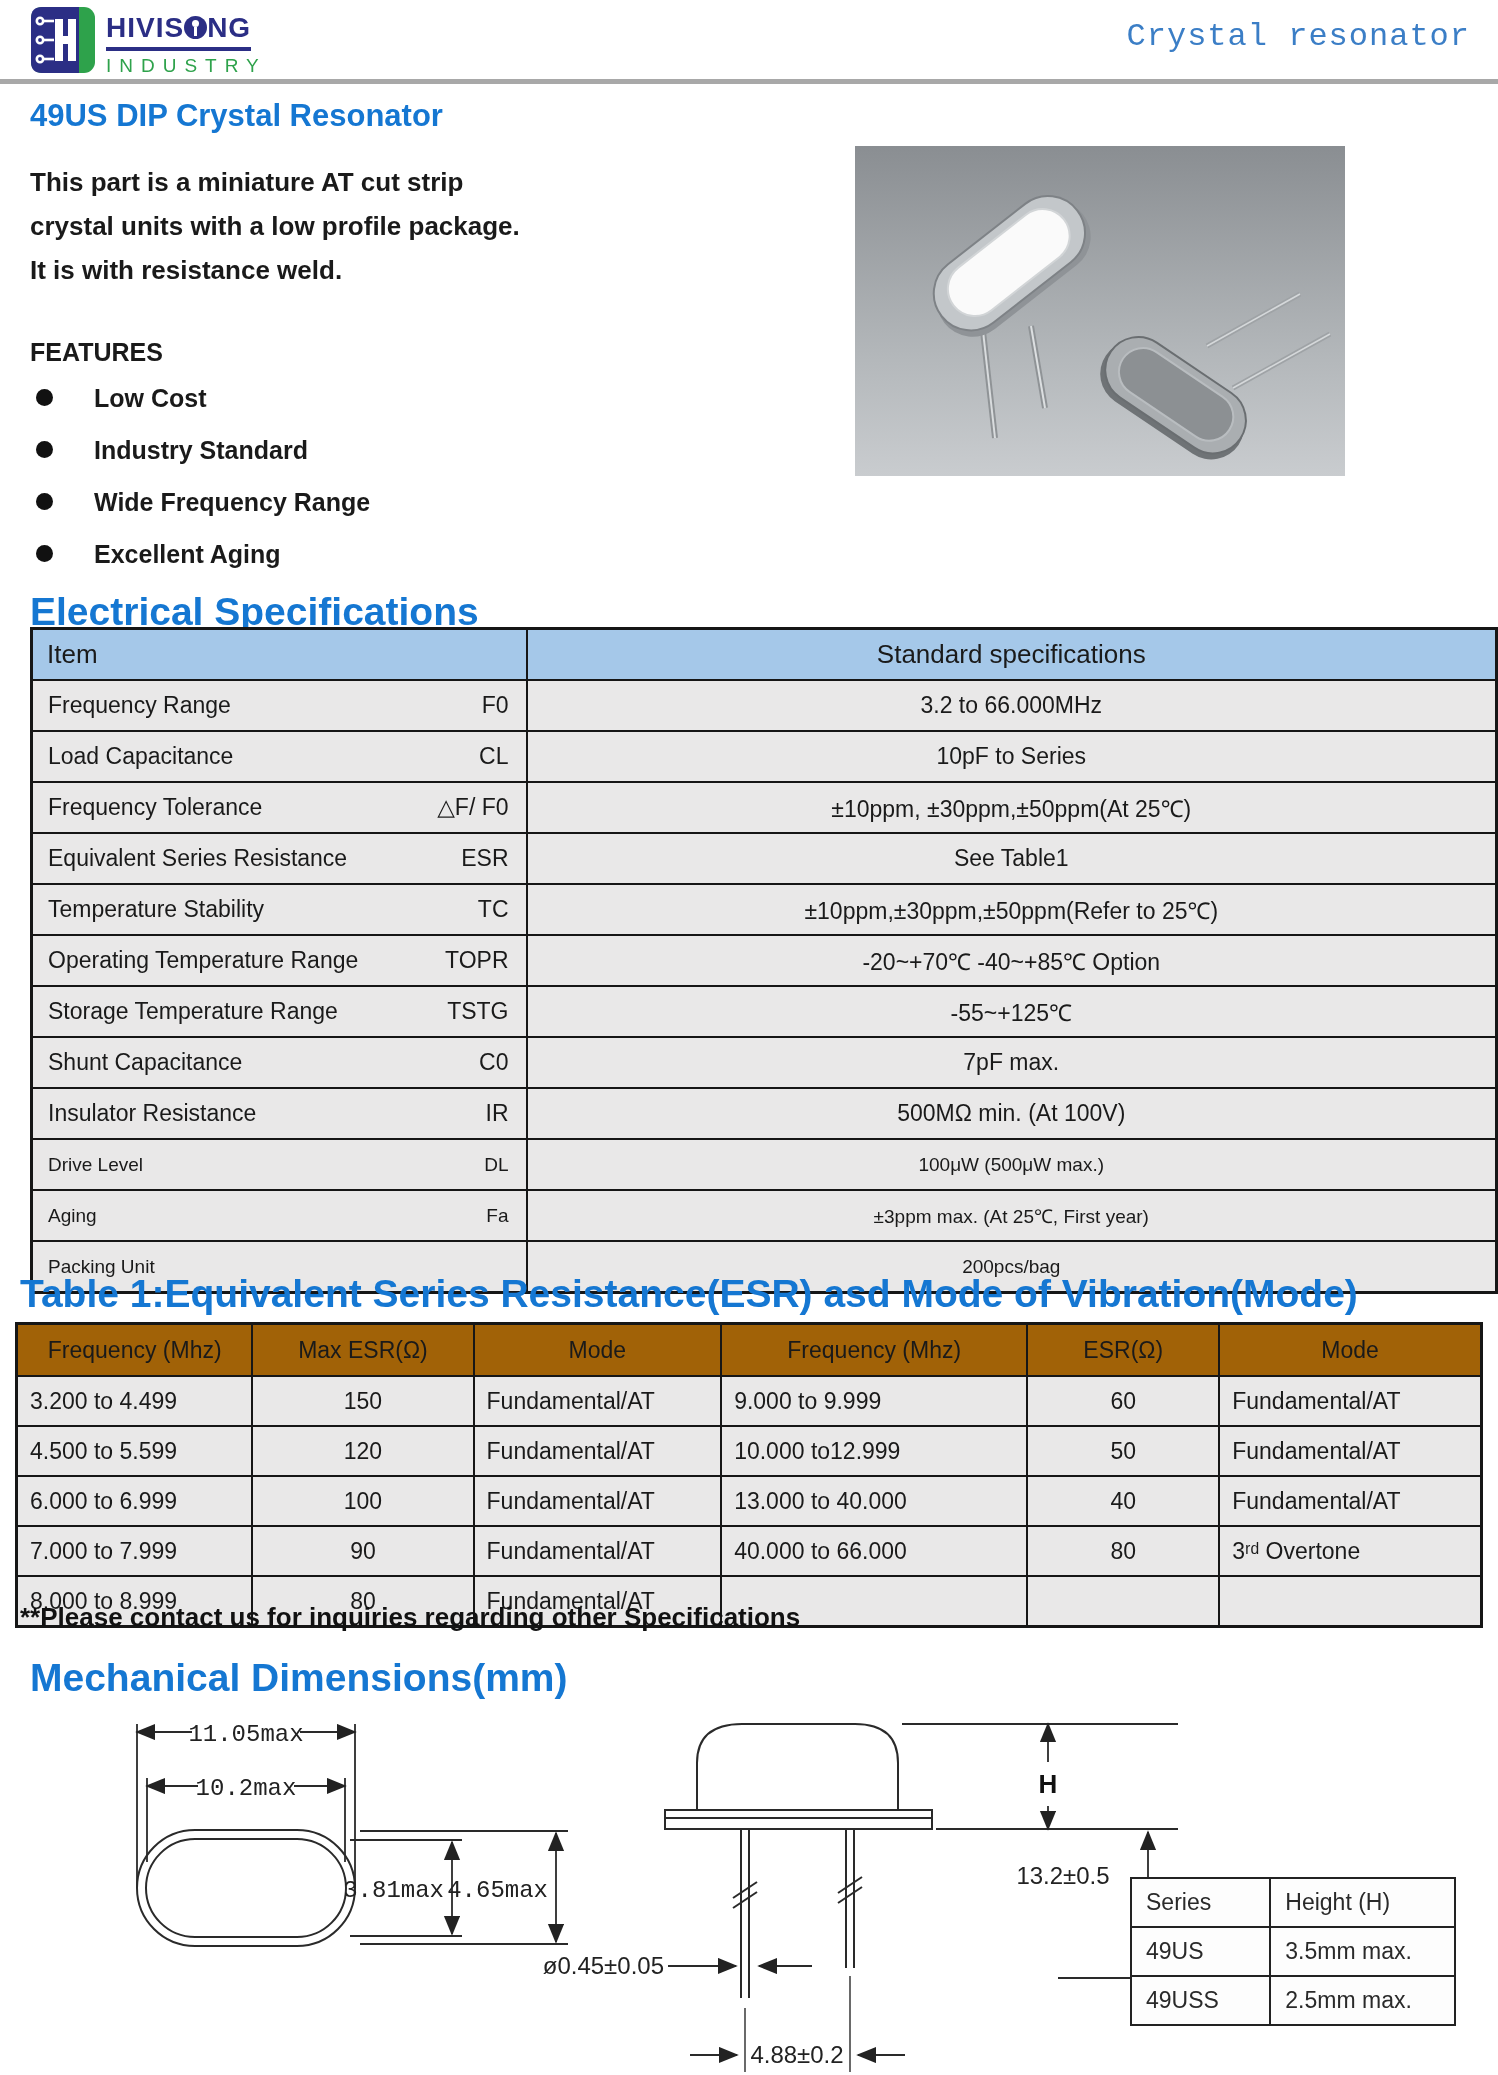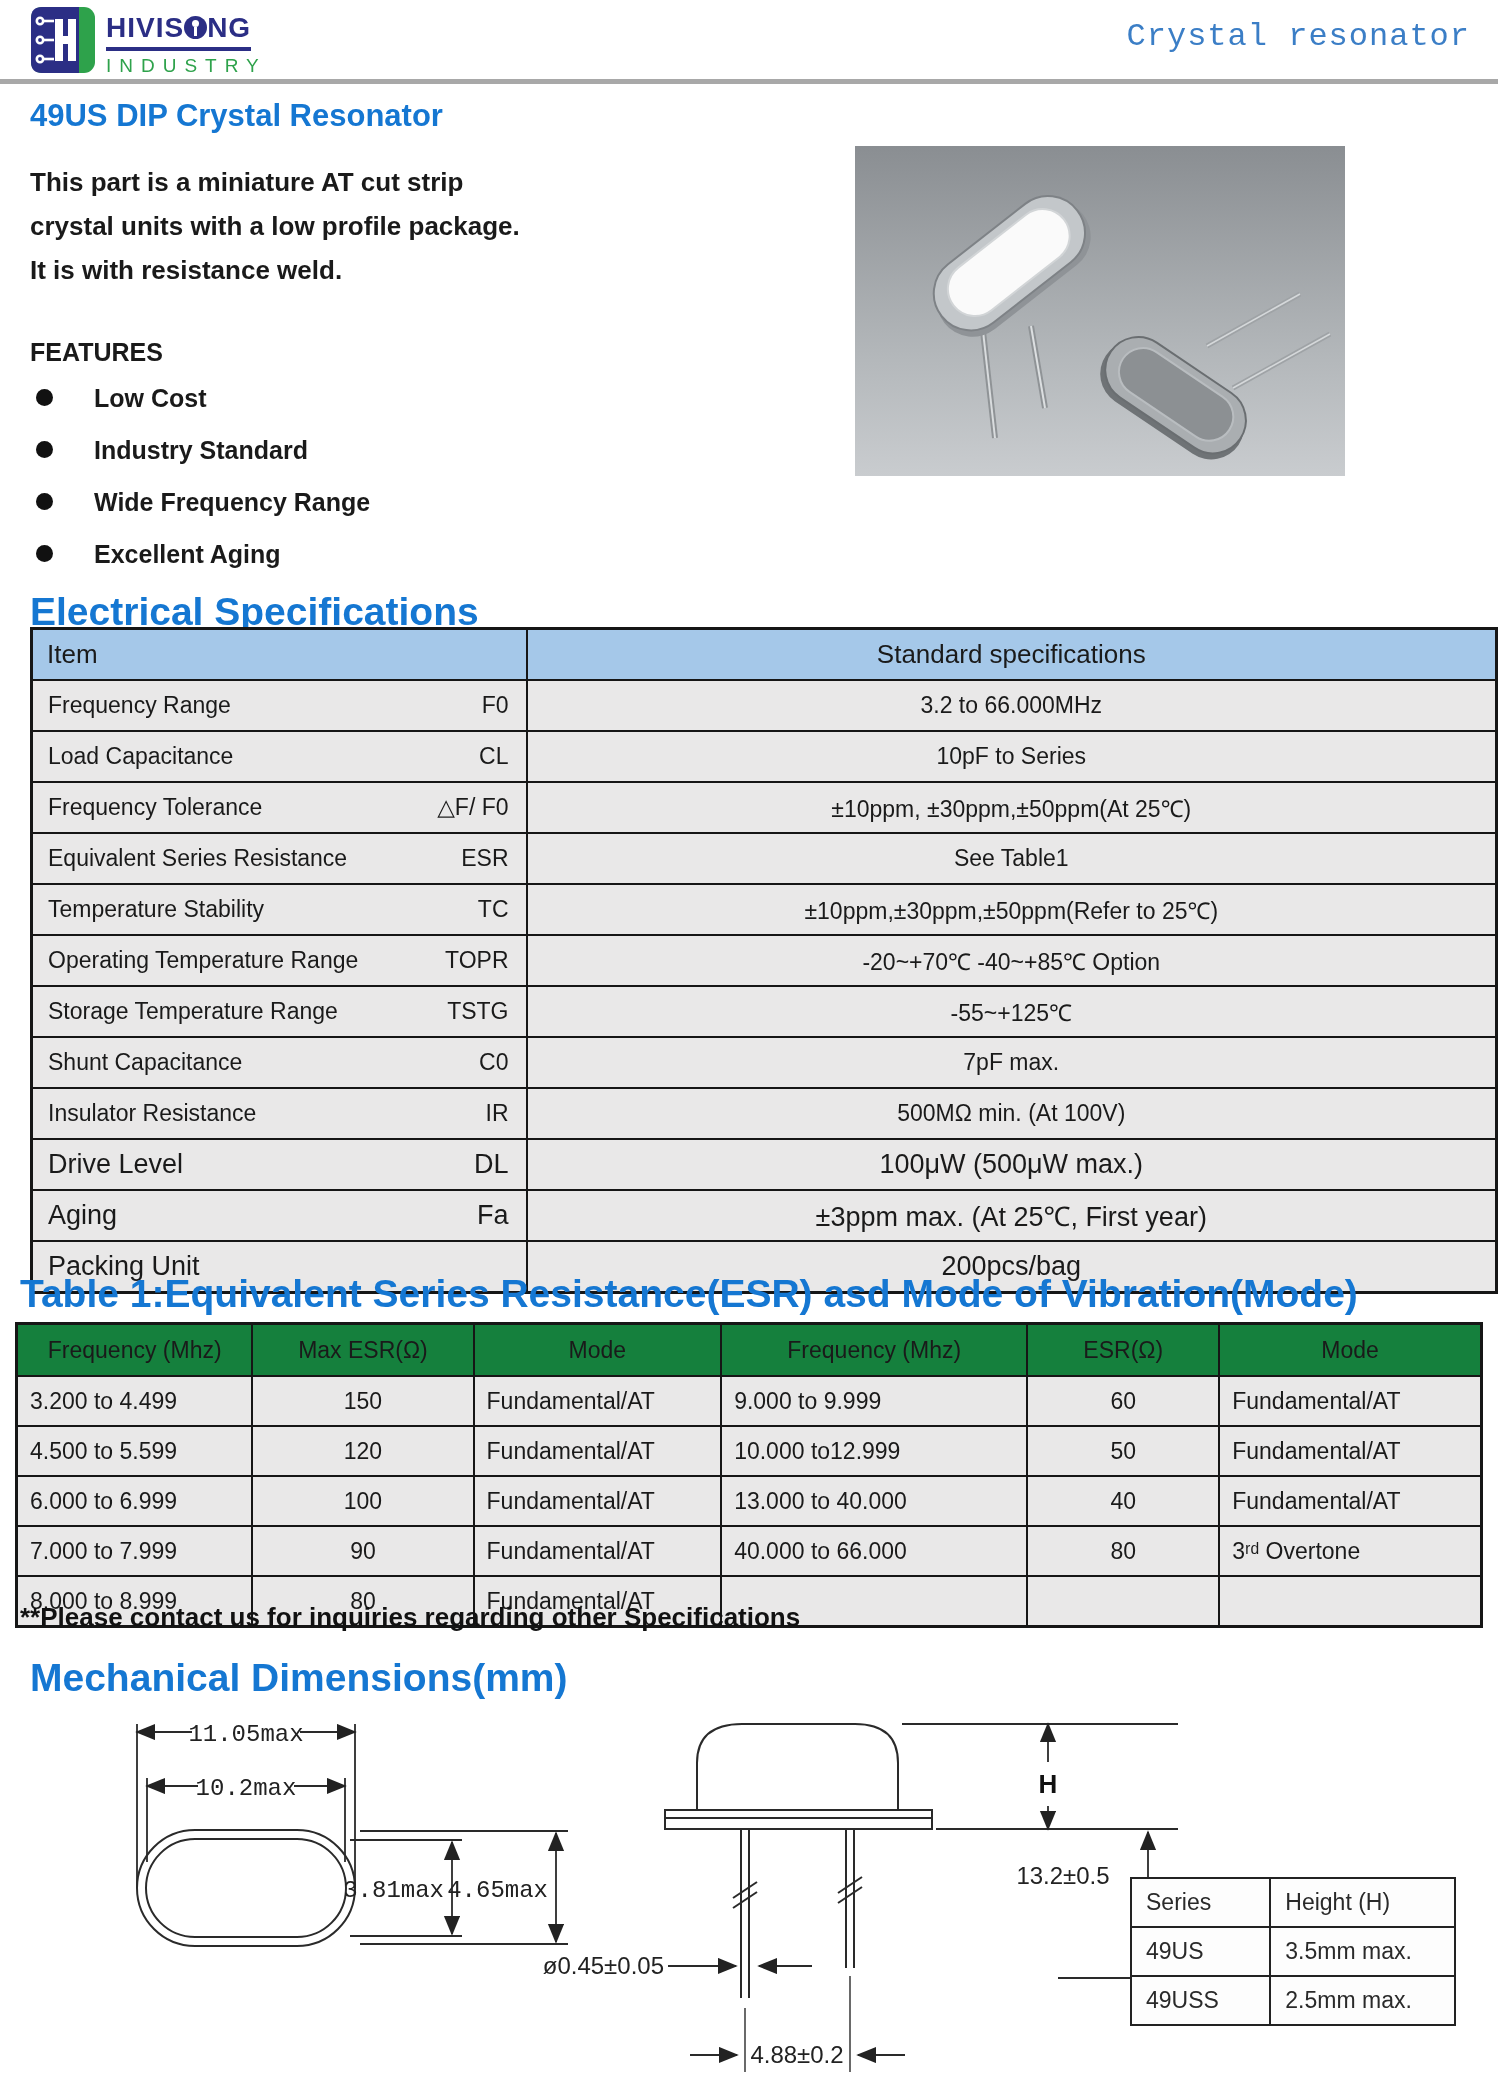--- a/index.html
+++ b/index.html
@@ -40,27 +40,27 @@
   .sec-heading { position:absolute; font-size:39px; font-weight:bold; color:#1577D2; }
 
   
   table.spec { position:absolute; left:15px; top:627px; width:1468px; border-collapse:collapse;
                table-layout:fixed; background:#E9E8E8; border:3px solid #161616;margin-left:15px; }
   table.spec th, table.spec td { border:2px solid #161616; }
   table.spec th { height:47px; background:#A5C8E9; font-weight:normal; font-size:26px; }
   th.item-h { text-align:left; padding-left:14px; }
   table.spec td { height:47px; font-size:23px; }
   .item-cell { display:flex; justify-content:space-between; padding:0 16px 0 14px; }
-  tr.big td { font-size:27px;border-radius:22px; }
+  tr.big td { font-size:19px;border-radius:22px; }
   td.val { text-align:center; }
 
   table.t1 { position:absolute; left:15px; top:1322px; width:1468px; border-collapse:collapse;
              table-layout:fixed; background:#E9E8E8; border:3px solid #161616; }
   table.t1 th, table.t1 td { border:2px solid #161616; font-size:23px; }
-  table.t1 th { height:48px; background:#15803d; font-weight:normal; }
+  table.t1 th { height:48px; background:#a16207; font-weight:normal; }
   table.t1 td { height:46px; }
   td.c-left { text-align:left; padding-left:12px; }
   td.c-mid  { text-align:center; }
 
   .note { position:absolute; left:20px; top:1602px; font-size:26px; color:#111;font-weight:bold; }
 
   
   .drawing { position:absolute; left:0; top:1690px; }
   .dim-mono { font-family:"Liberation Mono", monospace; font-size:24px; fill:#222; }
   .dim-sans { font-family:"Liberation Sans", sans-serif; font-size:24px; fill:#222; }

